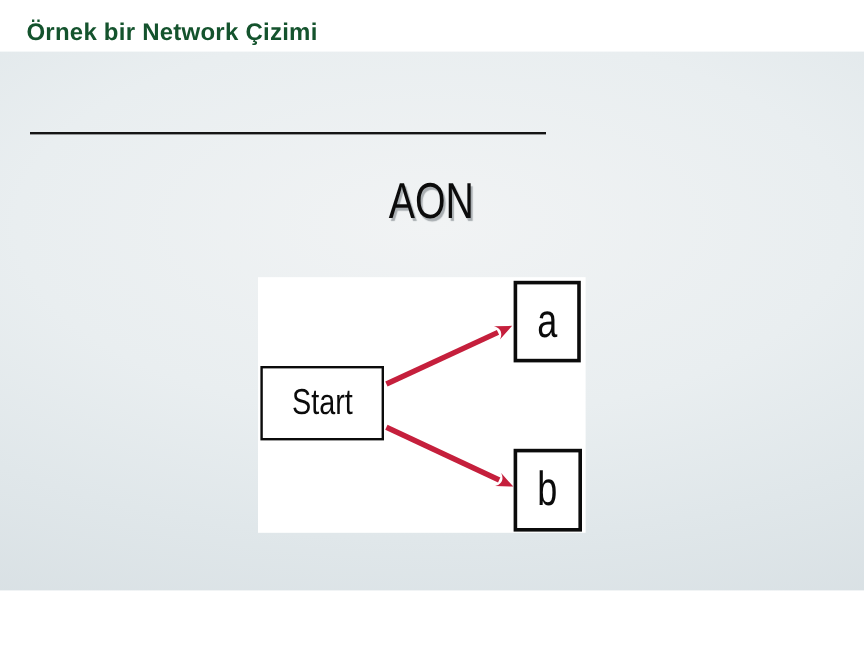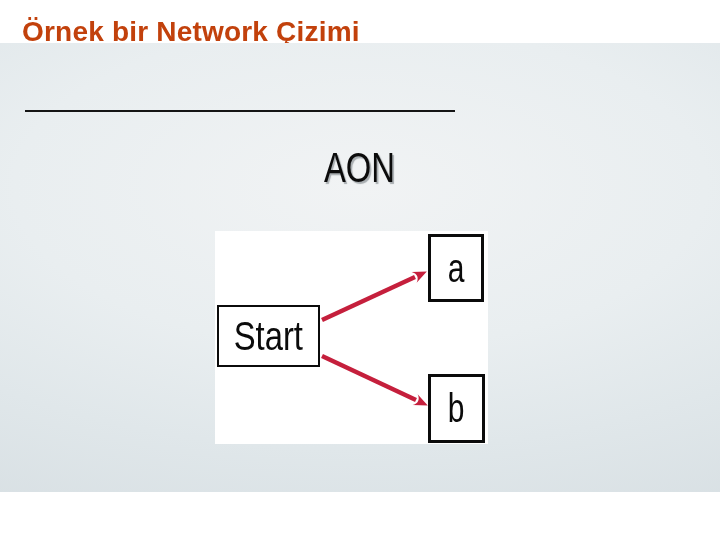--- a/index.html
+++ b/index.html
@@ -11,23 +11,23 @@
     width: 720px;
     height: 540px;
     background: #ffffff;
     overflow: hidden;
   }
 
   .slide-title {
     position: absolute;
     left: 22px;
     top: 16px;
-    font-size: 28px;
+    font-size: 20px;
     font-weight: bold;
-    color: #c2410c;
+    color: #14532d;
     letter-spacing: 0.2px;
     white-space: nowrap;
   }
 
   .canvas {
     position: absolute;
     left: 0;
     top: 43px;
     width: 720px;
     height: 449px;
@@ -77,21 +77,21 @@
     position: absolute;
     background: #ffffff;
     border: 2px solid #0b0b0b;
     display: flex;
     align-items: center;
     justify-content: center;
     color: #0b0b0b;
   }
   .node-start {
     left: 2px; top: 74px; width: 103px; height: 62px;
-    font-size: 41px;
+    font-size: 30px;
   }
   .node-start .cond { transform: scaleX(0.80); }
   .node-a, .node-b { border-width: 3px; font-size: 40px; }
   .node-a .cond, .node-b .cond { transform: scaleX(0.75); }
   .node-a { left: 213px; top: 3px;   width: 56px; height: 68px; }
   .node-b { left: 213px; top: 143px; width: 57px; height: 69px; }
 </style>
 </head>
 <body>
 

